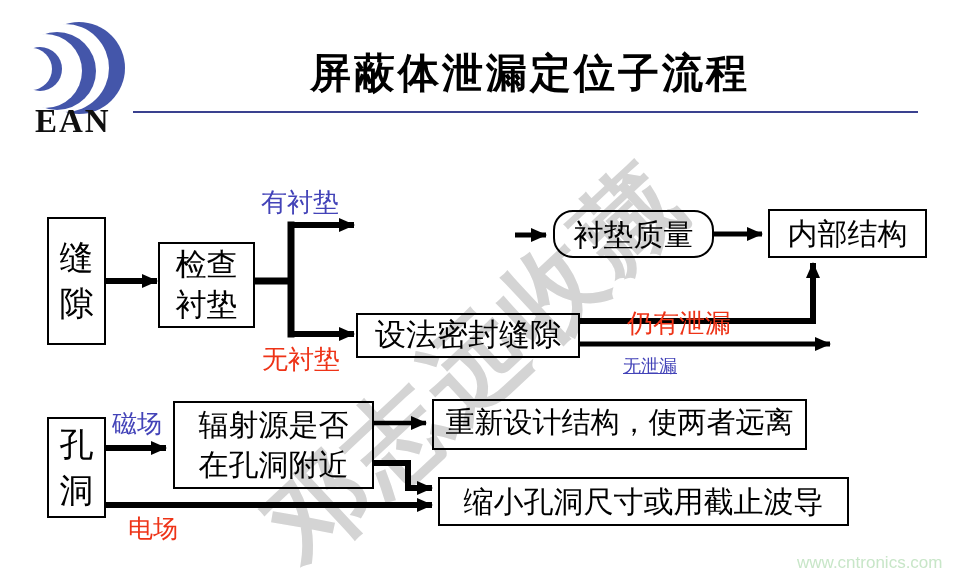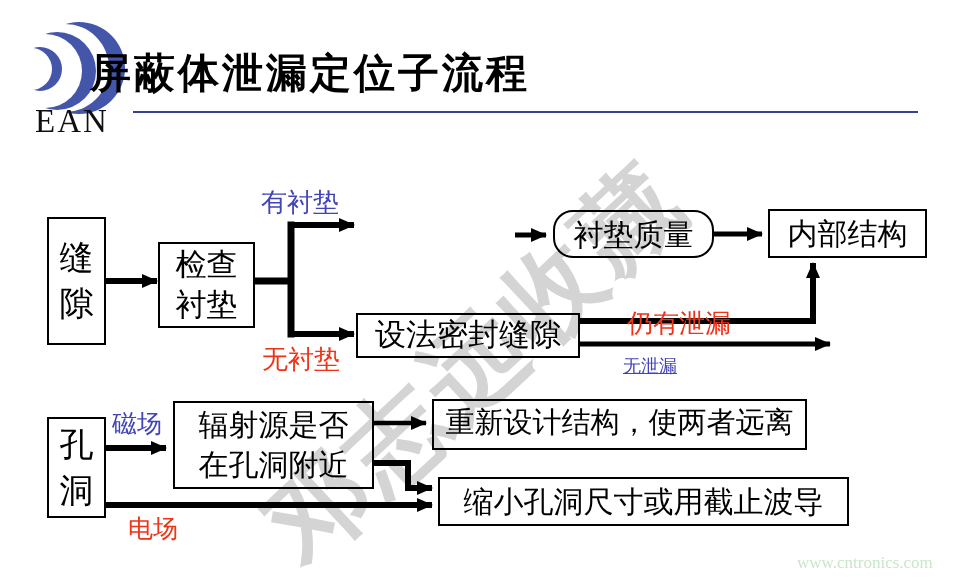--- a/index.html
+++ b/index.html
@@ -11,32 +11,32 @@
     --site-green:#c8e6c8;
   }
   html,body{margin:0;padding:0;background:#fff;}
   .stage{
     position:relative;width:978px;height:578px;background:#fff;overflow:hidden;
     font-family:"Liberation Serif","DejaVu Serif",serif;color:#000;
   }
   
   .logo-svg{position:absolute;left:33px;top:21px;z-index:3;}
   .logo-text{position:absolute;left:35px;top:103px;z-index:3;
-    font-size:33px;font-weight:normal;letter-spacing:2px;color:#101010;}
+    font-size:33px;font-weight:bold;letter-spacing:2px;color:#101010;}
   .page-title{position:absolute;left:90px;top:46px;width:880px;z-index:3;
-    text-align:left;font-size:41px;font-weight:bold;letter-spacing:3px;}
+    text-align:center;font-size:41px;font-weight:bold;letter-spacing:3px;}
   .header-rule{position:absolute;left:133px;top:111px;width:785px;height:2px;
     background:var(--rule-navy);z-index:2;}
   
   .watermark-diagonal{position:absolute;left:207px;top:299px;width:560px;height:110px;
     z-index:1;font-size:100px;font-weight:bold;letter-spacing:6px;line-height:110px;
     color:var(--watermark-gray);white-space:nowrap;transform:rotate(-43deg);
     transform-origin:50% 50%;user-select:none;}
   .watermark-site{position:absolute;left:797px;top:553px;z-index:1;
-    font-family:Liberation Serif, serif;font-size:17px;
+    font-family:Liberation Sans, sans-serif;font-size:17px;
     color:var(--site-green);}
   
   .arrows{position:absolute;left:0;top:0;z-index:2;}
   .fbox{position:absolute;z-index:3;box-sizing:border-box;border:2px solid #000;
     background:transparent;display:flex;align-items:center;justify-content:center;
     text-align:center;white-space:pre-line;line-height:1.3;}
   .b-seam{left:47px;top:217px;width:59px;height:128px;font-size:34px;line-height:1.35;}
   .b-check{left:158px;top:242px;width:97px;height:86px;font-size:31px;}
   .b-install{left:356px;top:211px;width:159px;height:47px;font-size:30px;}
   .b-quality{left:553px;top:210px;width:161px;height:48px;font-size:30px;border-radius:20px;}

